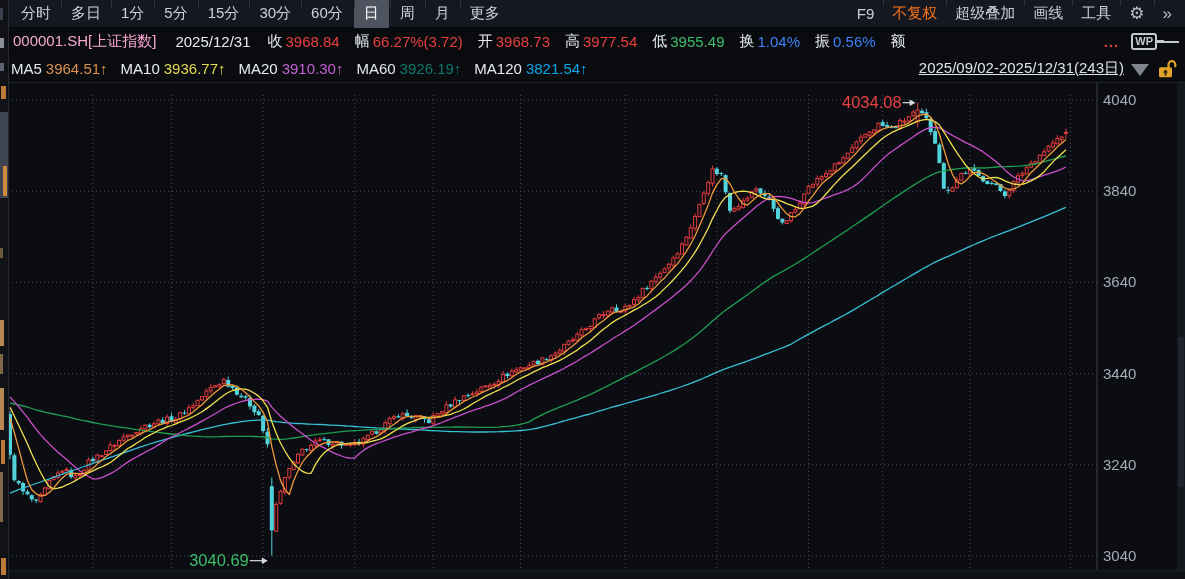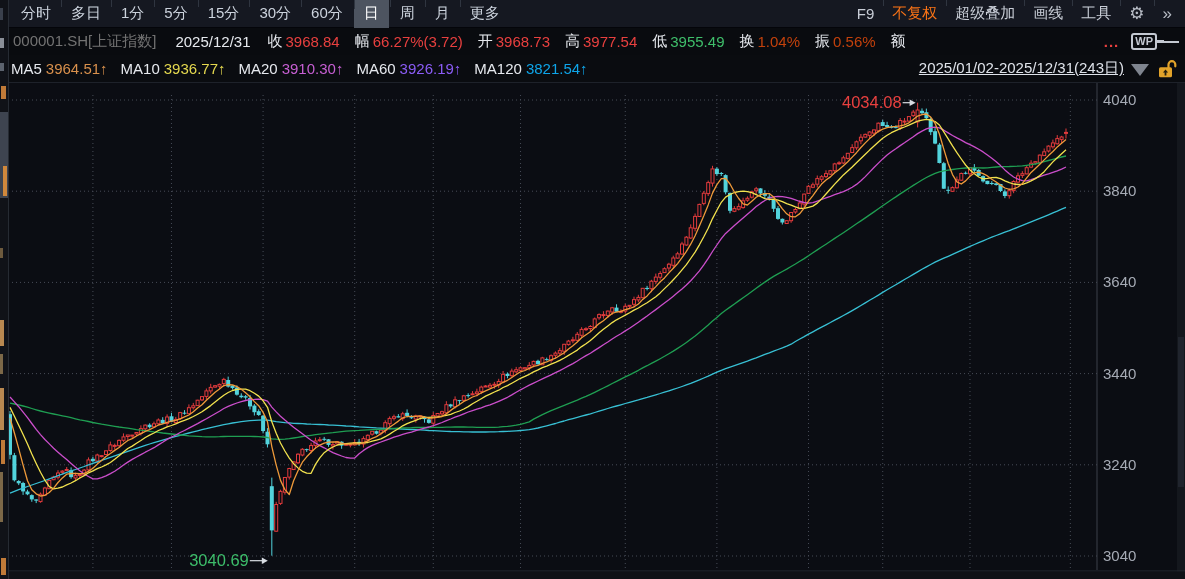--- a/index.html
+++ b/index.html
@@ -18,25 +18,25 @@
   .tab{position:relative;display:flex;align-items:center;height:28px;padding:15px 10px;font-size:15px;color:#ccd3dd;white-space:nowrap}
   .tab+.tab::before{content:"";position:absolute;left:0;top:6px;height:16px;width:1px;background:#2f3540}
   .tab.active{background:#4d5460;color:#ffffff;height:24px;border-radius:2px;margin:0 1px}
   .rctls{display:flex;align-items:center;height:28px;margin-left:auto;padding-right:4px}
   .ctl{position:relative;display:flex;align-items:center;height:28px;padding:16px 9px;font-size:15px;color:#c8cdd6;white-space:nowrap}
   .ctl+.ctl::before{content:"";position:absolute;left:0;top:6px;height:16px;width:1px;background:#2f3540}
   .ctl.dim{color:#f97316}
   .ctl.glyph{font-size:17px;color:#b8bdc6}
   
   .row2{position:absolute;left:0;top:28px;width:1185px;height:27px;background:#090b0f;display:flex;align-items:center;padding-left:13px;box-sizing:border-box;font-size:15px;z-index:5}
-  .q-sym{margin-right:19px;color:#737373}
+  .q-sym{margin-right:19px;color:#f9a8d4}
   .q-date{margin-right:17px;color:#e6e9ee}
   .q-field{display:flex;align-items:center;margin-right:15px;white-space:nowrap}
   .q-field .k{color:#e6e9ee;margin-right:3px}
-  .v-red{color:#e8403f}.v-green{color:#3fbf6b}.v-white{color:#c2410c}
+  .v-red{color:#e8403f}.v-green{color:#3fbf6b}.v-white{color:#3b82f6}
   .q-ell{margin-left:auto;margin-right:12px;color:#e8403f;font-weight:bold;letter-spacing:1px}
   .wp{display:flex;flex-direction:row;align-items:center;margin-right:6px}
   .wp .scr{border:2px solid #c3c8d1;border-radius:3px;font-size:11px;font-weight:bold;color:#c3c8d1;line-height:13px;padding:0 2px}
   .wp .stem{width:7px;height:3px;background:#c3c8d1}
   .wp .base{width:15px;height:2px;background:#c3c8d1}
   
   .row3{position:absolute;left:0;top:55px;width:1185px;height:28px;background:#0a0c10;border-bottom:1px solid #1e222a;box-sizing:border-box;display:flex;align-items:center;padding-left:11px;font-size:15px;z-index:5}
   .ma-item{display:flex;align-items:flex-start;margin-right:13px;white-space:nowrap}
   .ma-item .lbl{color:#e6e9ee;margin-right:4px}
   .range-wrap{margin-left:auto;display:flex;align-items:center;padding-right:8px}
@@ -143,29 +143,29 @@
       <span class="ma-item">
         <span class="lbl">MA10</span>
         <span style="color: rgb(229, 217, 79);">3936.77↑</span>
       </span>
       <span class="ma-item">
         <span class="lbl">MA20</span>
         <span style="color: rgb(199, 95, 211);">3910.30↑</span>
       </span>
       <span class="ma-item">
         <span class="lbl">MA60</span>
-        <span style="color: #8b5cf6;">3926.19↑</span>
+        <span style="color: #0f766e;">3926.19↑</span>
       </span>
       <span class="ma-item">
         <span class="lbl">MA120</span>
         <span style="color: #0ea5e9;">3821.54↑</span>
       </span>
     </span>
   <span class="range-wrap">
-    <span class="range">2025/01/02-2025/12/31(243日)</span>
+    <span class="range">2025/09/02-2025/12/31(243日)</span>
     <span class="caret"></span>
     <span style="display:flex">
       <svg width="19" height="20" viewBox="0 0 19 20">
         <path d="M10.5 9 V5.6 a3.4 3.4 0 0 1 6.8 0 V7.3" stroke="#e2a32a" stroke-width="2.2" fill="none" stroke-linecap="round"></path>
         <rect x="1" y="8.3" width="13" height="10" rx="1.6" fill="#e2a32a"></rect>
         <path d="M7.5 10.6 l2.6 3 h-1.7 v2.8 h-1.8 v-2.8 h-1.7 z" fill="#241f10"></path>
       </svg>
     </span>
   </span>
 </div>

